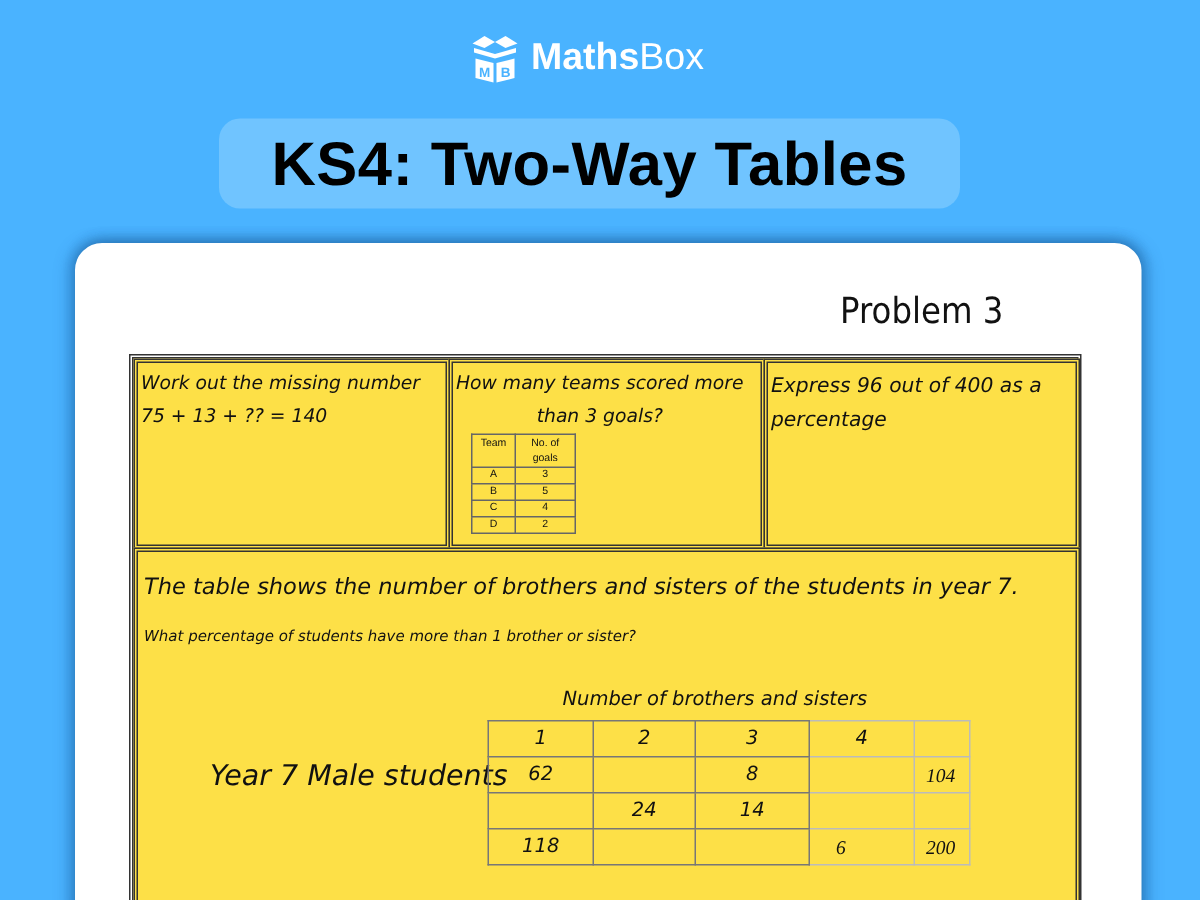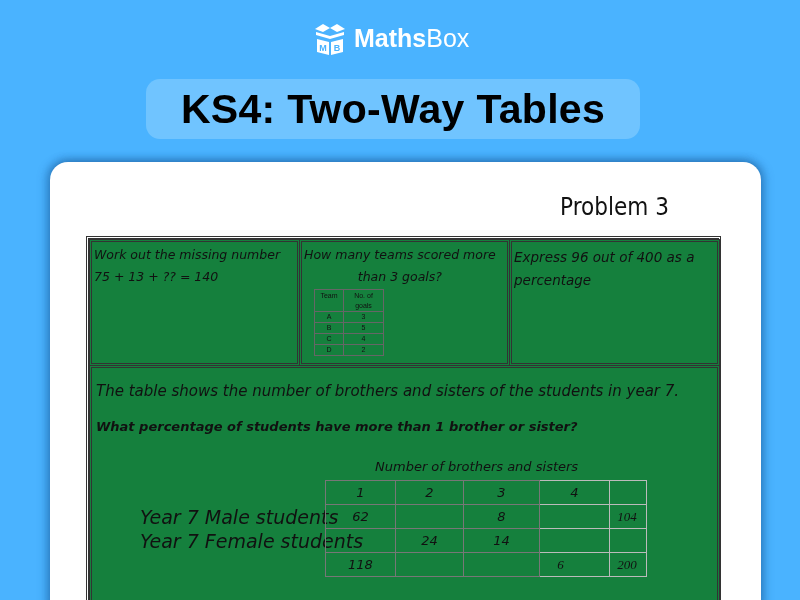--- a/index.html
+++ b/index.html
@@ -35,42 +35,42 @@
       position: absolute; left: 560px; top: 193px;
       font-family: "DejaVu Sans", sans-serif; font-size: 24px; color: #111;
       transform: scaleX(0.9); transform-origin: left top;
     }
     .frame {
       position: absolute; left: 86px; top: 236px; width: 635px; height: 380px;
       border: 3px double #333;
     }
     .hand { font-family: "DejaVu Sans", sans-serif; font-style: italic; color: #111; }
     .cell {
-      position: absolute; border: 3px double #333; background: #15803d;
+      position: absolute; border: 3px double #333; background: #fde047;
     }
     .cell1 { left: 89px; top: 239px; width: 211px; height: 127px; }
     .cell2 { left: 299px; top: 239px; width: 211px; height: 127px; }
     .cell3 { left: 509px; top: 239px; width: 211px; height: 127px; }
     .cell4 { left: 89px; top: 365px; width: 631px; height: 250px; }
     .q-text { position: absolute; font-size: 12.5px; line-height: 22px; }
     .cell1 .q-text { left: 2px; top: 2px; }
     .cell2 .q-text { left: 2px; top: 2px; text-align: center; }
     .cell3 .q-text { left: 2px; top: 4px; font-size: 13.5px; line-height: 23px; }
     .mini-table {
       position: absolute; left: 12px; top: 47px; border-collapse: collapse;
       font-family: "Liberation Sans", sans-serif; font-size: 7px; color: #111;
     }
     .mini-table td {
       border: 1px solid #666; text-align: center; height: 11px; padding: 0 2px; line-height: 10px;
     }
     .mini-table td.c1 { width: 29px; }
     .mini-table td.c2 { width: 40px; }
     .mini-table tr.hdr td { height: 20px; vertical-align: top; padding-top: 1px; }
     .intro { position: absolute; left: 4px; top: 14px; font-size: 15px; }
-    .question { position: absolute; left: 4px; top: 51px; font-size: 13px; font-weight: bold; }
+    .question { position: absolute; left: 4px; top: 51px; font-size: 10px; }
     .tbl-caption { position: absolute; left: 283px; top: 91px; font-size: 13px; }
     .row-label { position: absolute; left: 48px; font-size: 19px; }
     .rl1 { top: 138px; }
     .rl2 { top: 162px; }
     .big-table {
       position: absolute; left: 233px; top: 112px; border-collapse: collapse;
       font-family: "DejaVu Sans", sans-serif; font-style: italic; font-size: 13px; color: #111;
     }
     .big-table td { border: 1px solid #777; height: 24px; text-align: center; padding: 0; }
     .big-table td.w1 { width: 70px; }
@@ -152,21 +152,20 @@
     <div>Express 96 out of 400 as a</div>
     <div>percentage</div>
   </div>
 </div>
 
 <div class="cell cell4">
   <div class="intro hand">The table shows the number of brothers and sisters of the students in year 7.</div>
   <div class="question hand">What percentage of students have more than 1 brother or sister?</div>
   <div class="tbl-caption hand">Number of brothers and sisters</div>
   <div class="row-label rl1 hand">Year 7 Male students</div>
-  <div class="row-label rl2 hand">Year 7 Female students</div>
 
   <table class="big-table">
     <tbody>
         <tr>
       <td class="w1">1</td>
       <td class="w2">2</td>
       <td class="w3">3</td>
       <td class="w4 soft">4</td>
       <td class="w5 soft"></td>
     </tr>

